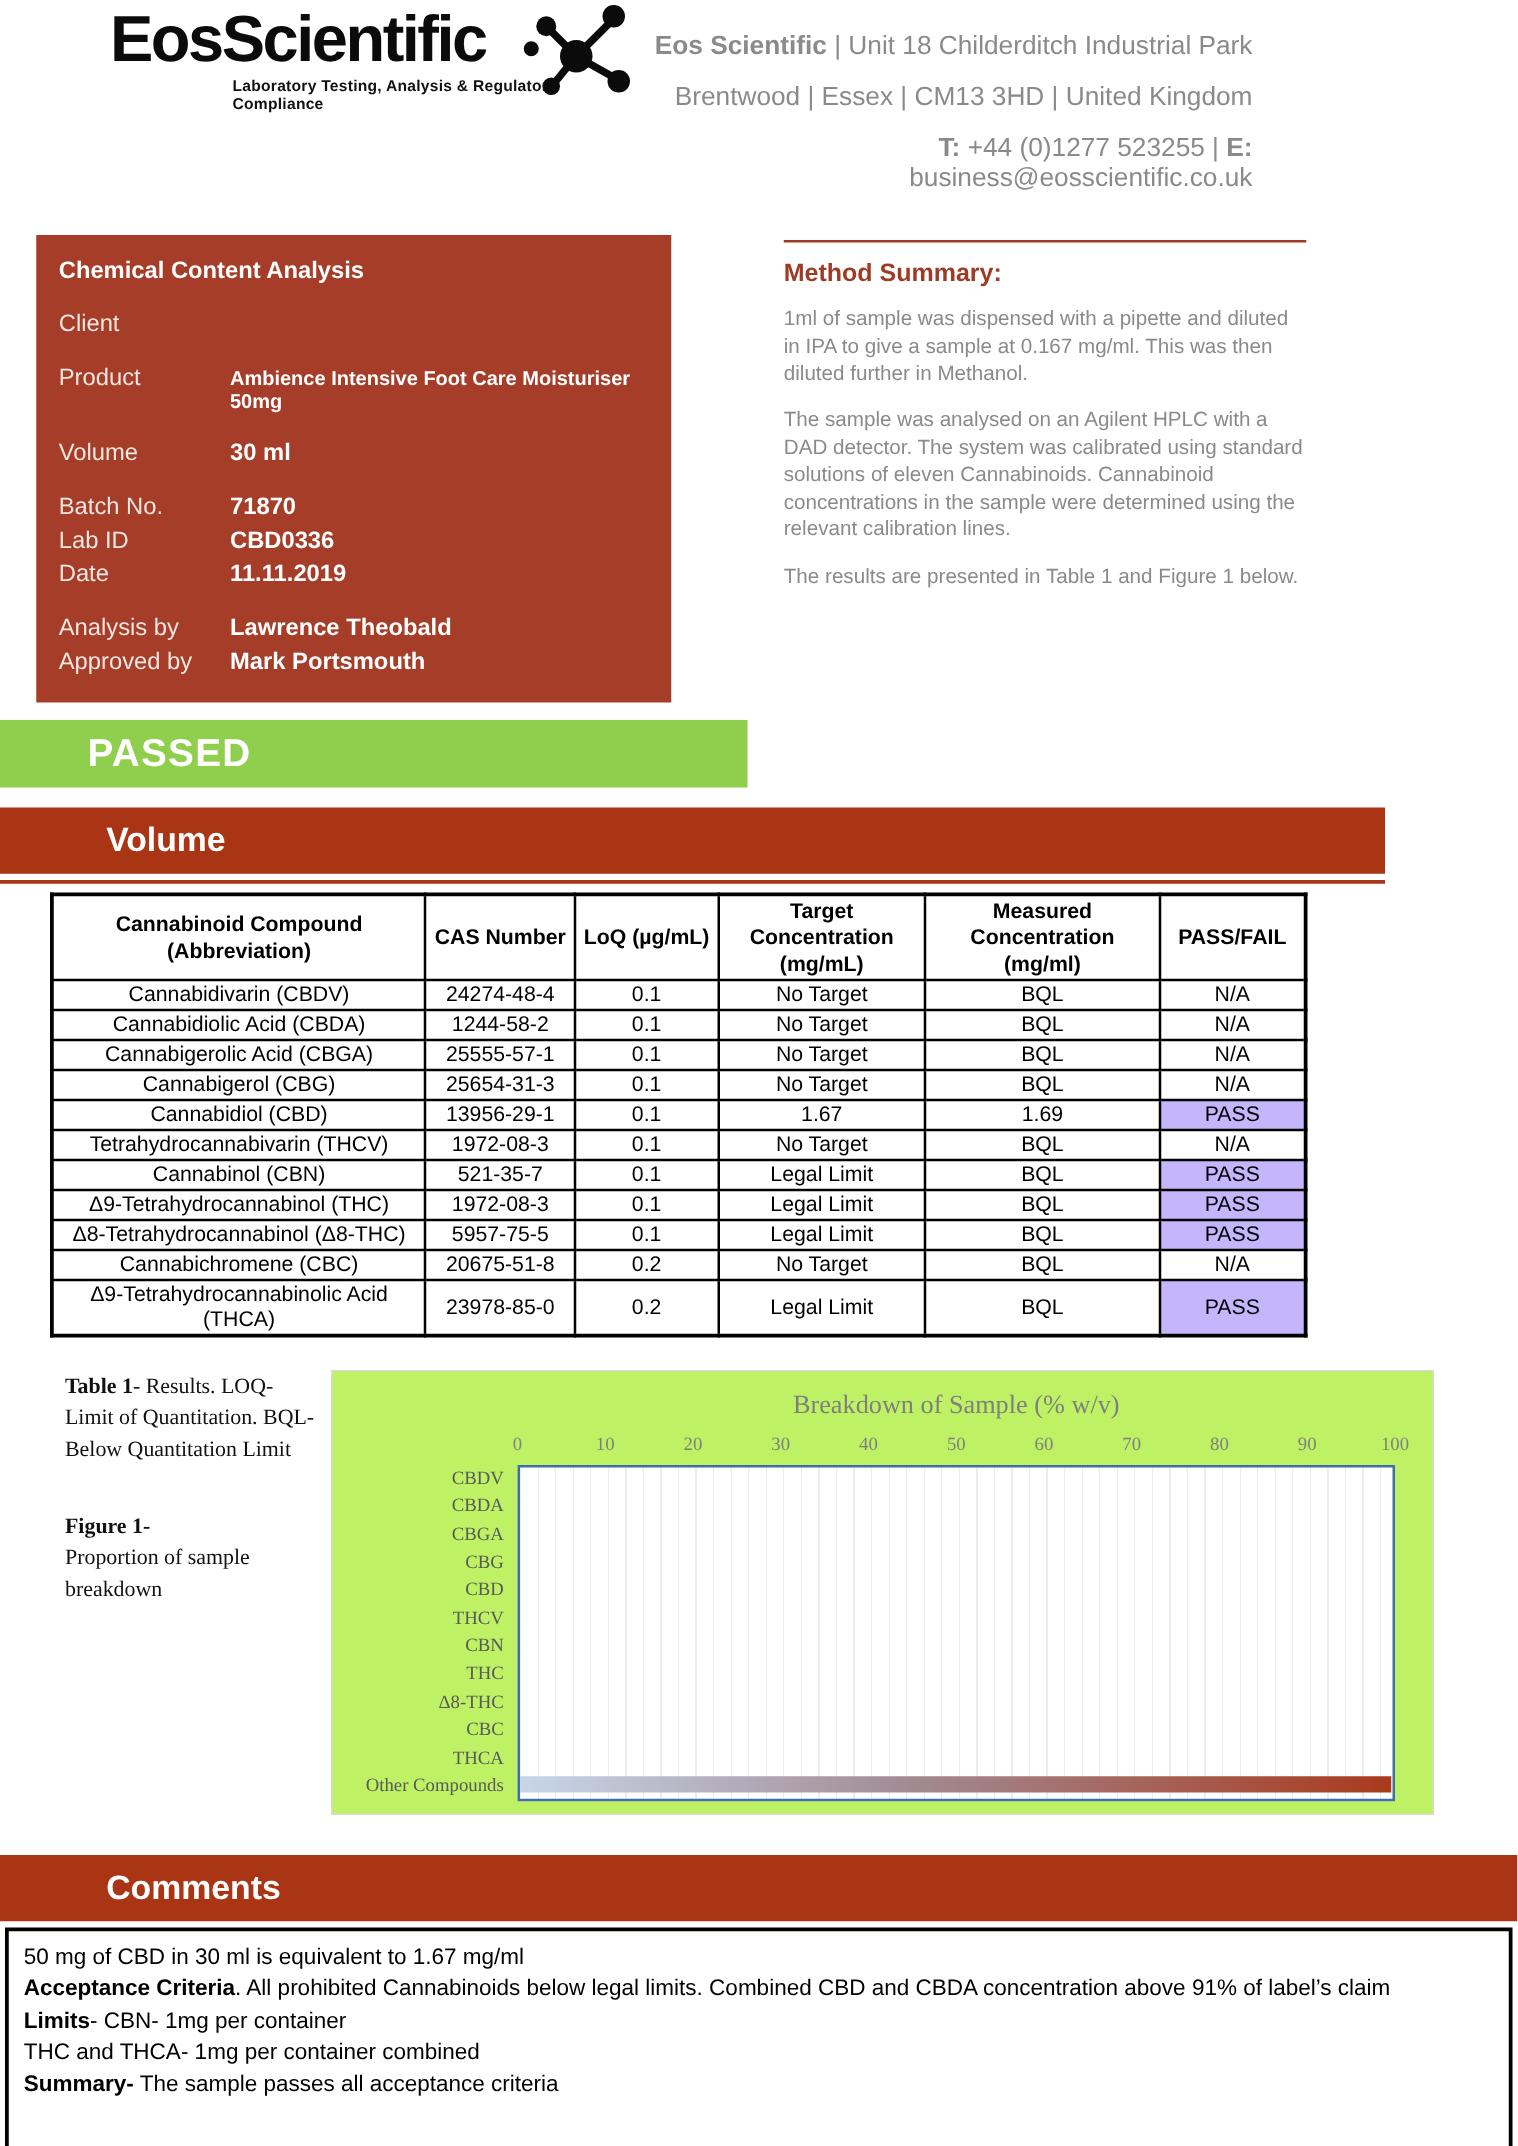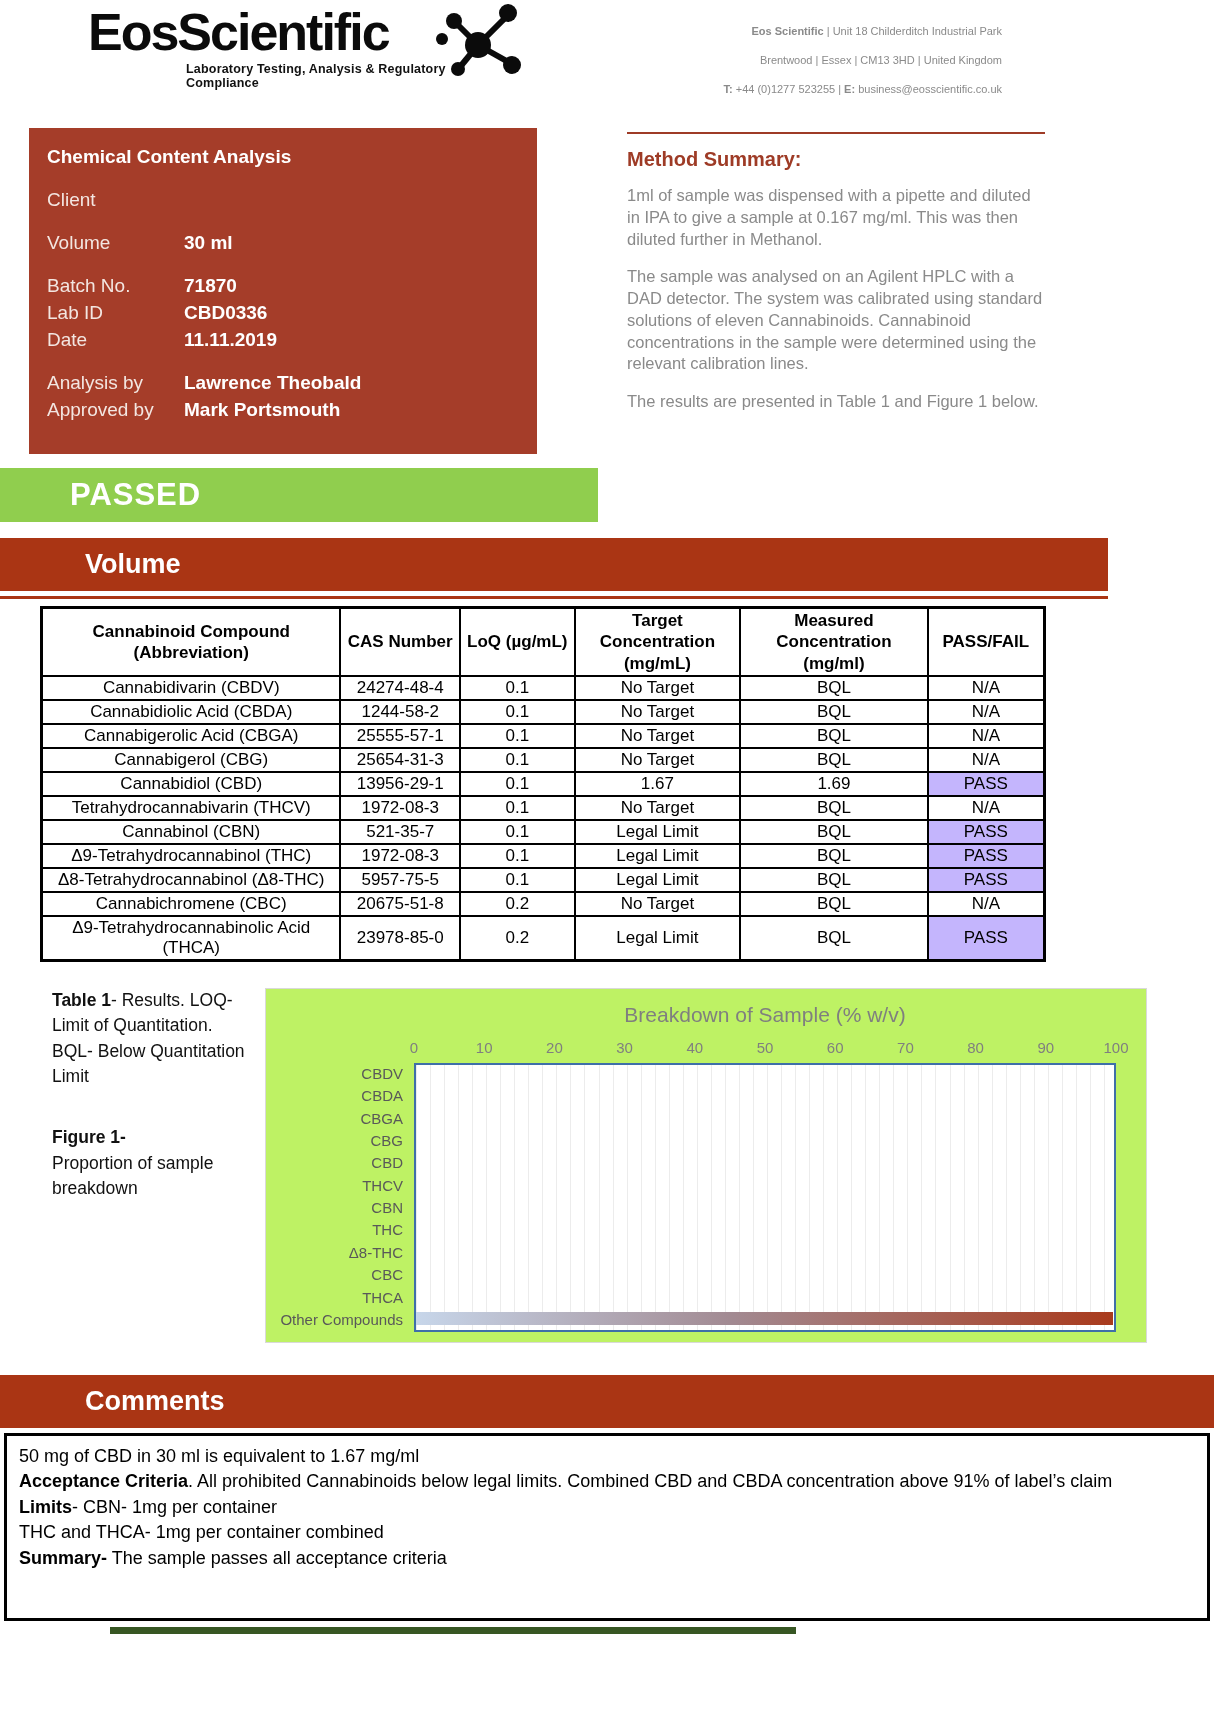--- a/index.html
+++ b/index.html
@@ -5,21 +5,21 @@
   * { box-sizing: border-box; margin: 0; padding: 0; }
   body { background: #ffffff; font-family: "Liberation Sans", sans-serif; }
   .page { position: relative; width: 1214px; height: 1717px; background: #fff; overflow: hidden; }
 
   
   .top { display: flex; padding-top: 5px; }
   .logo-block { margin-left: 88px; width: 420px; position: relative; }
   .logo-text { font-size: 52px; font-weight: bold; color: #0b0b0b; letter-spacing: -2px; line-height: 1.05; }
   .molecule { position: absolute; right: -18px; top: -4px; }
   .tagline { font-size: 12.5px; font-weight: bold; color: #111; margin-top: 2px; margin-left: 98px; letter-spacing: 0.2px; }
-  .contact { margin-left: auto; margin-right: 212px; text-align: right; color: #8a8a8a; font-size: 11px; padding-top: 20px; }
+  .contact { margin-left: auto; margin-right: 212px; text-align: right; color: #8a8a8a; font-size: 21px; padding-top: 20px; }
   .contact div { margin-bottom: 17px; }
   .contact b { color: #8a8a8a; }
 
   
   .info-method { display: flex; margin-top: 16px; }
   .client-box { width: 508px; background: #a53d29; color: #fff; padding: 18px 18px 16px 18px; min-height: 326px; margin-left: 29px; }
   .cb-title { font-weight: bold; font-size: 19px; margin-bottom: 21px; }
   .cb-row { display: flex; font-size: 19px; margin-bottom: 21px; }
   .cb-row.tight { margin-bottom: 5px; }
   .cb-label { width: 137px; flex: none; font-weight: normal; color: #f3e6e1; }
@@ -45,21 +45,21 @@
     border: 2px solid #000; text-align: center; vertical-align: middle;
     font-size: 17px; color: #000; white-space: pre-line; padding: 1px 4px;
   }
   table.results th { font-weight: bold; height: 68px; line-height: 1.25; }
   table.results td { height: 23px; }
   td.pass { background: #c4b5fd; }
   .col-compound { width: 300px; } .col-cas { width: 120px; } .col-loq { width: 115px; }
   .col-target { width: 166px; } .col-measured { width: 188px; } .col-pf { width: 117px; }
 
   
-  .fig-row { display: flex; margin-top: 26px; }
+  .fig-row { display: flex; margin-top: 26px; font-family: Liberation Serif, serif; }
   .captions { width: 205px; margin-left: 52px; font-size: 17.5px; color: #111; line-height: 1.45; }
   .captions p { margin-bottom: 10px; }
   .captions .cap2 { margin-top: 36px; }
   .chart { margin-left: 8px; width: 882px; border: 1px solid #d9d9d9; padding: 14px 12px 10px 0; background: #bef264; }
   .chart-title { text-align: center; color: #7f7f7f; font-size: 21px; margin-left: 130px; margin-bottom: 12px; }
   .axis-ticks { position: relative; height: 24px; margin-left: 148px; width: 702px; }
   .axis-ticks span { position: absolute; transform: translateX(-50%); color: #7f7f7f; font-size: 15px; }
   .plot-wrap { display: flex; }
   .cat-labels { width: 148px; }
   .cat-labels div { height: 22.4px; line-height: 22.4px; text-align: right; padding-right: 11px; color: #595959; font-size: 15px; }
@@ -107,20 +107,24 @@
       <div><b>T:</b><span> +44 (0)1277 523255 | </span><b>E:</b><span> business@eosscientific.co.uk</span></div>
     </div>
   </header>
 
   <section class="info-method">
     <div class="client-box">
       <div class="cb-title">Chemical Content Analysis</div>
       <div class="cb-row">
         <span class="cb-label">Client</span>
         <span class="cb-value"></span>
+      </div>
+      <div class="cb-row">
+        <span class="cb-label">Product</span>
+        <span class="cb-value small">Ambience Intensive Foot Care Moisturiser 50mg</span>
       </div>
       <div class="cb-row">
         <span class="cb-label">Volume</span>
         <span class="cb-value">30 ml</span>
       </div>
       <div class="cb-row tight">
         <span class="cb-label">Batch No.</span>
         <span class="cb-value">71870</span>
       </div>
       <div class="cb-row tight">

